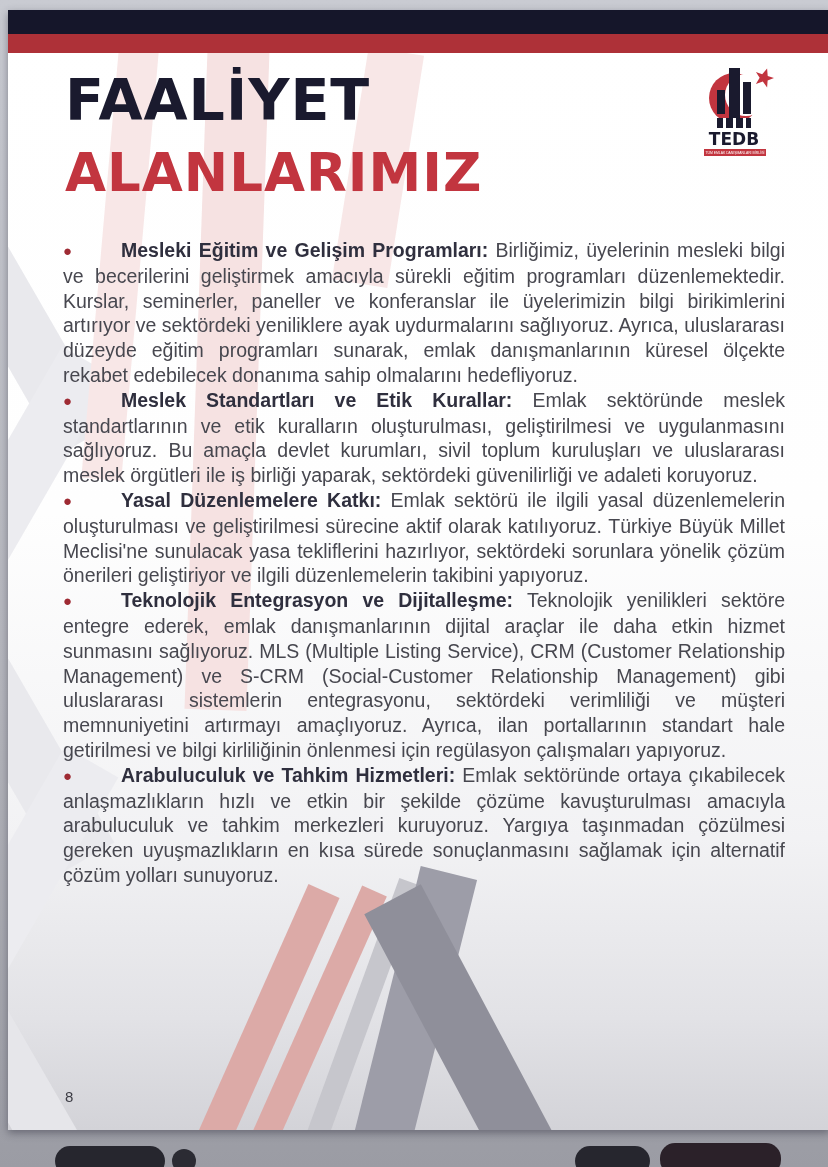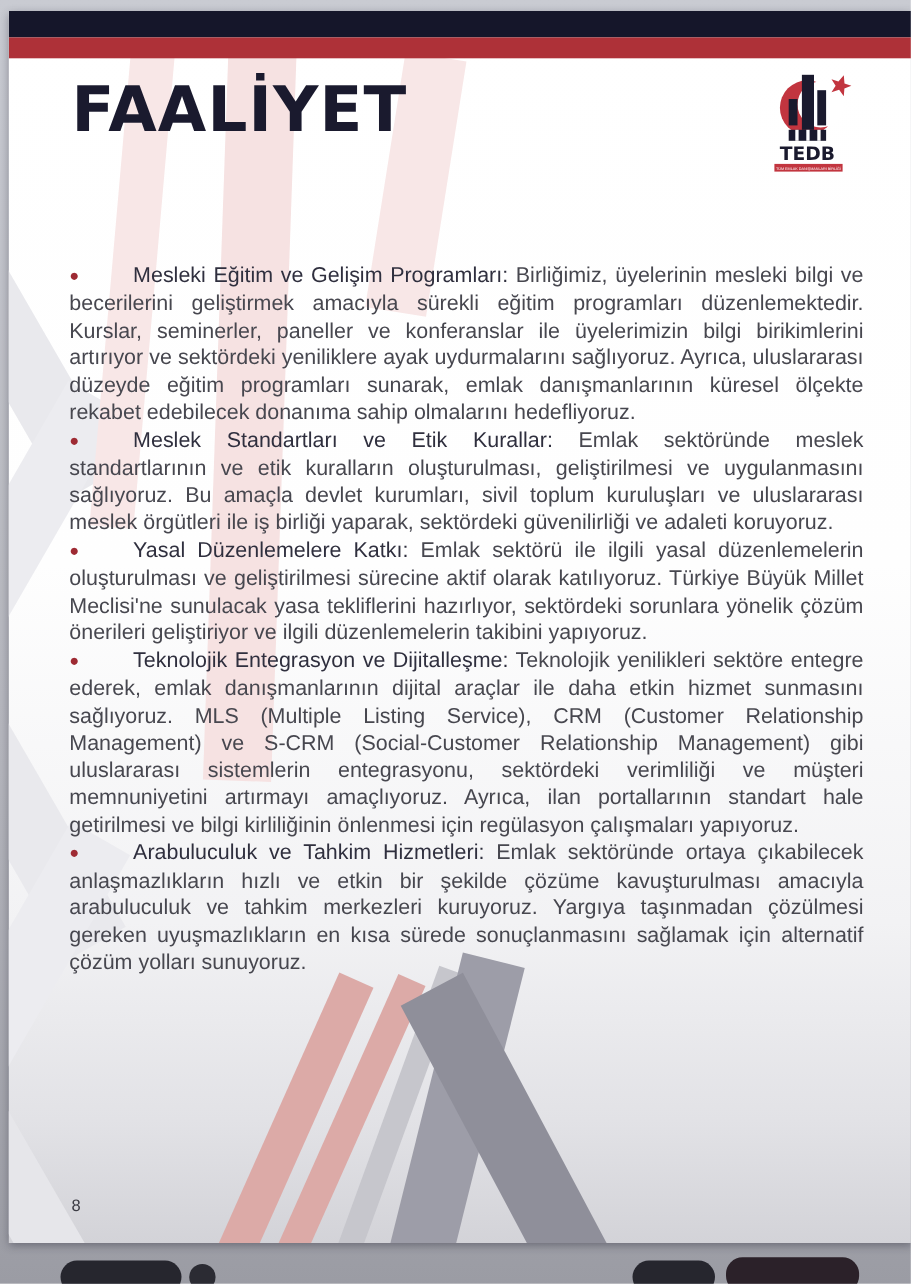--- a/index.html
+++ b/index.html
@@ -42,21 +42,21 @@
   
   .logo{position:absolute;right:46px;top:50px;width:84px;z-index:2;text-align:left;}
   .logo svg{display:block;margin:0 auto;}
 
   
   .bodytext{position:absolute;left:55px;top:228px;width:722px;z-index:2;
             font-size:19.5px;line-height:24.8px;color:#47474f;
             text-align:justify;}
   .para{margin:0;}
   .dot{display:inline-block;width:58px;color:#9e2a33;font-size:15px;vertical-align:1px;}
-  .bhead{font-weight:normal;color:#2f2f3e;}
+  .bhead{font-weight:bold;color:#2f2f3e;}
 
   
   .pagenum{position:absolute;left:57px;top:1078px;z-index:2;font-size:15px;color:#3c3c44;}
 
   
   .peek{position:absolute;background:#26262e;z-index:1;}
   .peek-r1{left:55px; top:1146px;width:110px;height:30px;border-radius:15px;}
   .peek-c1{left:172px;top:1149px;width:24px; height:24px;border-radius:50%;background:#2b2b33;}
   .peek-r2{left:575px;top:1146px;width:75px; height:30px;border-radius:15px;}
   .peek-r3{left:660px;top:1143px;width:121px;height:32px;border-radius:15px;background:#2b2129;}
@@ -80,20 +80,21 @@
     <div class="stripe pk2"></div>
     <div class="stripe pk3"></div>
     <div class="stripe bc1"></div>
     <div class="stripe bc2"></div>
     <div class="stripe bc3"></div>
     <div class="stripe bc4"></div>
     <div class="stripe bc5"></div>
 
     <div class="title">
       <div class="title-l1">FAALİYET</div>
+      <div class="title-l2">ALANLARIMIZ</div>
     </div>
 
     <div class="logo">
       <svg width="84" height="100" viewBox="0 0 84 100">
 
         <g>
           <circle cx="34" cy="38" r="25" fill="#c2353f"></circle>
           <circle cx="46" cy="35" r="21" fill="#ffffff"></circle>
         </g>
 

